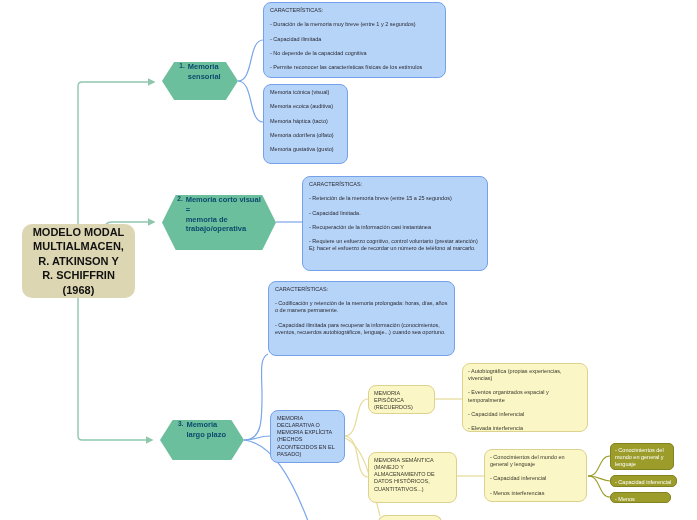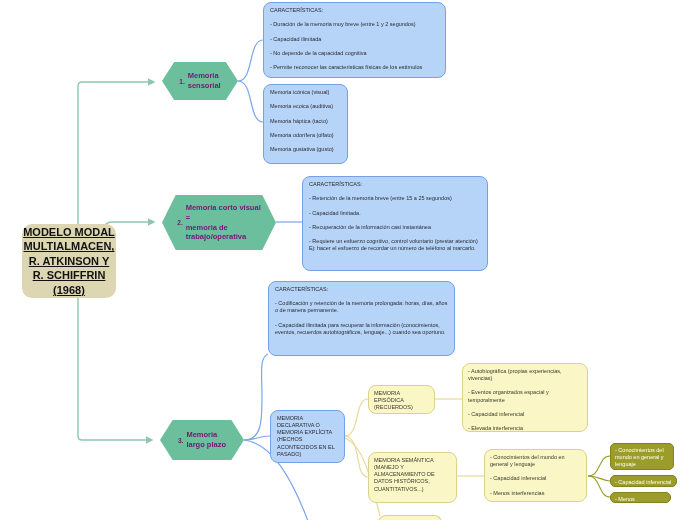--- a/index.html
+++ b/index.html
@@ -10,22 +10,22 @@
   svg.connectors{position:absolute;left:0;top:0;z-index:1;}
   .node{position:absolute;z-index:2;box-sizing:border-box;}
 
   .mainnode{
     background:#dcd6b2;border-radius:10px;
     display:flex;align-items:center;justify-content:center;
     font-weight:bold;font-size:11px;line-height:1.32;color:#111;
     text-align:center;white-space:pre-line;
   }
   .hex{
-    background:#6cbf9c;display:flex;align-items:center;justify-content:center;
-    color:#701a75;
+    background:#6cbf9c;display:flex;justify-content:center;
+    color:#0c4a6e;
   }
   .hex1{clip-path:polygon(0 50%,16% 0,84% 0,100% 50%,84% 100%,16% 100%);}
   .hex2{clip-path:polygon(0 50%,12% 0,88% 0,100% 50%,88% 100%,12% 100%);}
   .hex3{clip-path:polygon(0 50%,15% 0,85% 0,100% 50%,85% 100%,15% 100%);}
   .hex .num{font-size:6.5px;font-weight:bold;margin-right:3px;}
   .hex .lbl{font-size:7.5px;font-weight:bold;line-height:1.3;white-space:pre-line;text-align:left;}
 
   .bluebox{
     background:#b6d4f8;border:1px solid #74a1ea;border-radius:8px;
     font-size:5.5px;line-height:1.3;color:#2a2a33;
@@ -81,21 +81,21 @@
       <path d="M 457 476 L 484 476"></path>
     </g>
 
     <g stroke="#9c9c2b" stroke-width="1.1" fill="none">
       <path d="M 588 476 C 601 476 598 456 610 456"></path>
       <path d="M 588 476 C 600 476 602 481 610 481"></path>
       <path d="M 588 476 C 601 476 598 497 610 497"></path>
     </g>
   </svg>
 
-  <div class="node mainnode" style="left:22px;top:224px;width:94px;height:74px;text-decoration:underline;">MODELO MODAL
+  <div class="node mainnode" style="left:22px;top:224px;width:113px;height:74px;">MODELO MODAL
 MULTIALMACEN,
 R. ATKINSON Y
 R. SCHIFFRIN
 (1968)</div>
 
   <div class="node hex hex1" style="left:162px;top:62px;width:76px;height:38px;">
     <span class="num">1.</span>
     <span class="lbl">Memoria
 sensorial</span>
   </div>

